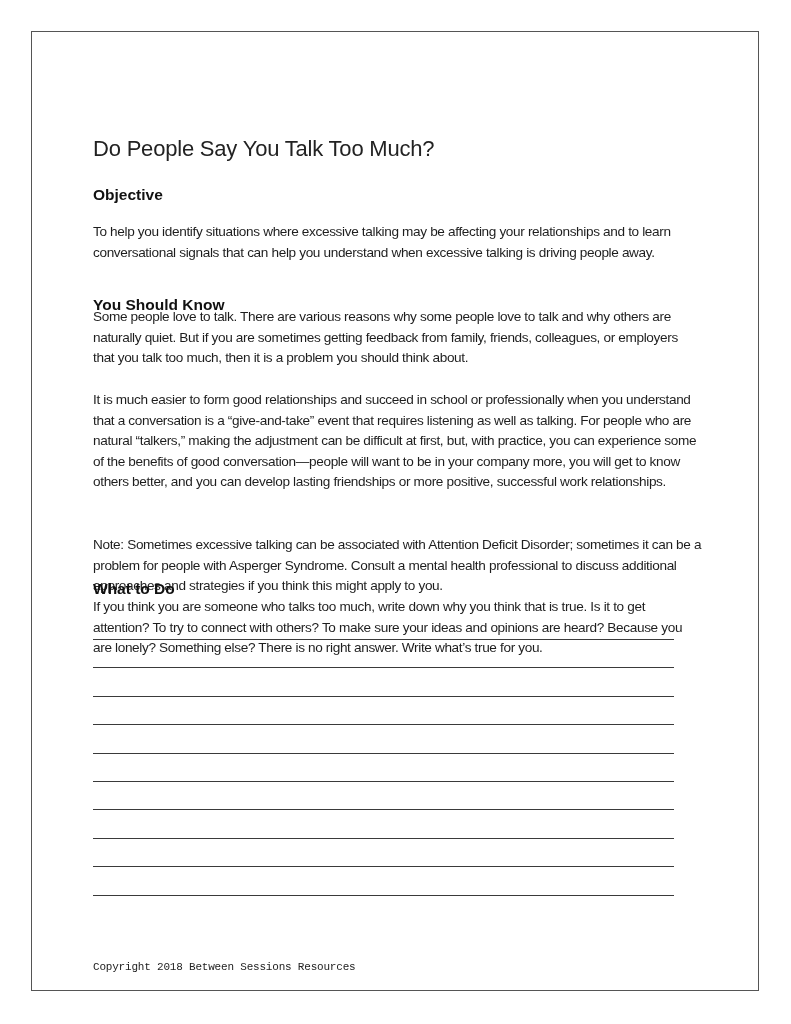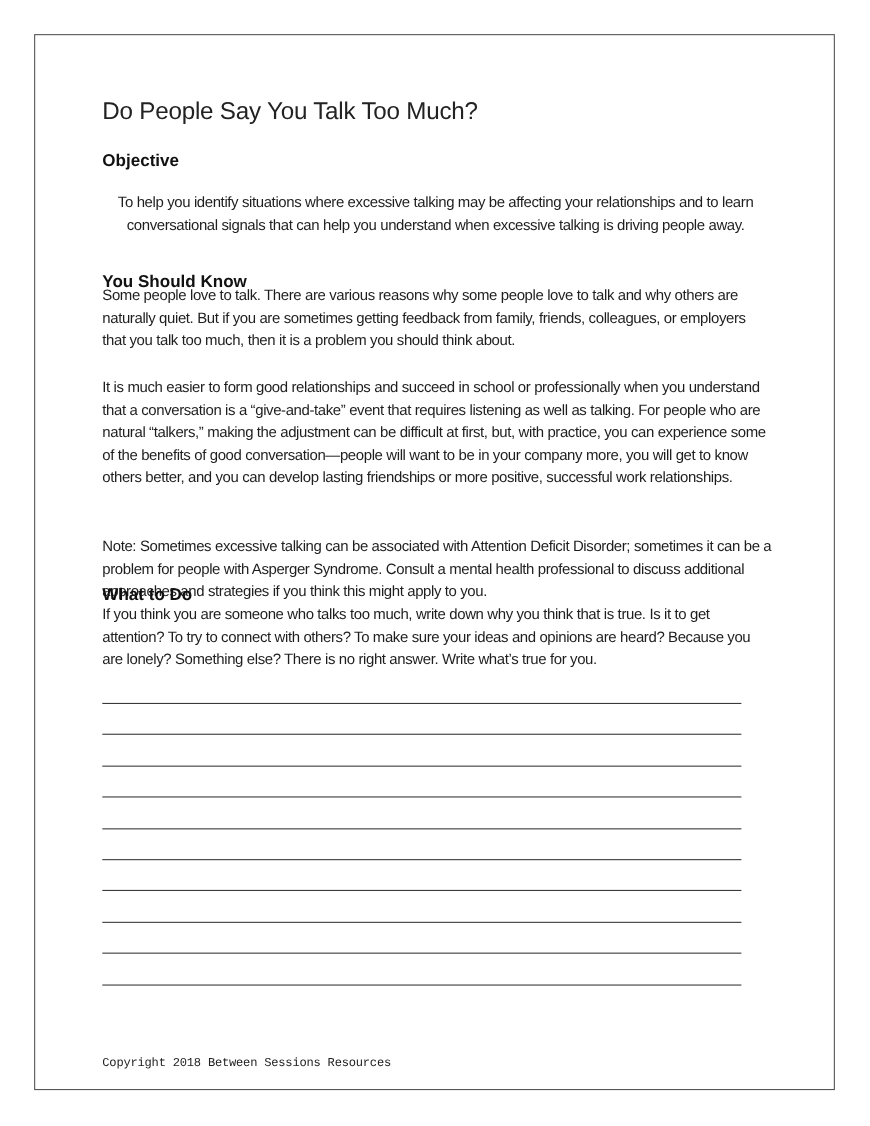--- a/index.html
+++ b/index.html
@@ -4,34 +4,34 @@
   <style>
     html, body { margin: 0; padding: 0; background: #ffffff; }
     body { width: 791px; height: 1024px; position: relative; overflow: hidden;
            font-family: "Liberation Sans", sans-serif; color: #1a1a1a; }
     .frame { position: absolute; left: 31px; top: 31px; width: 728px; height: 960px;
              border: 1.5px solid #555; box-sizing: border-box; }
     .content { position: absolute; left: 93px; top: 88px; width: 620px; }
     .title { font-size: 22px; font-weight: normal; margin: 0; color: #222; letter-spacing: -0.2px; }
     .heading { font-size: 15.5px; font-weight: bold; margin: 0; color: #111; text-align: right; }
     .para { font-size: 13.6px; line-height: 20.6px; margin: 0; color: #1e1e1e; letter-spacing: -0.35px; }
-    .abs { position: absolute; left: 0; }
+    .abs { position: absolute; left: 0; margin-top: 48px; }
     .line { position: absolute; left: 0; width: 581px; height: 0; border-top: 1.2px solid #3a3a3a; }
     .copyright { position: absolute; left: 93px; top: 961px; font-size: 11px; color: #222; letter-spacing: -0.2px; font-family: Liberation Mono, monospace; }
   </style>
 </head>
 <body>
 
 <div class="frame"></div>
 
 <div class="content">
   <h1 class="title abs" style="top:0px;">Do People Say You Talk Too Much?</h1>
 
   <h2 class="heading abs" style="top:50px;">Objective</h2>
-  <p class="para abs" style="top:86px; width:606px;text-align:center;">To help you identify situations where excessive talking may be affecting your relationships and to learn conversational signals that can help you understand when excessive talking is driving people away.</p>
+  <p class="para abs" style="top:86px; width:606px;">To help you identify situations where excessive talking may be affecting your relationships and to learn conversational signals that can help you understand when excessive talking is driving people away.</p>
 
   <h2 class="heading abs" style="top:160px;">You Should Know</h2>
   <p class="para abs" style="top:171px; width:606px;">Some people love to talk. There are various reasons why some people love to talk and why others are naturally quiet. But if you are sometimes getting feedback from family, friends, colleagues, or employers that you talk too much, then it is a problem you should think about.</p>
   <p class="para abs" style="top:254px; width:606px;">It is much easier to form good relationships and succeed in school or professionally when you understand that a conversation is a “give-and-take” event that requires listening as well as talking. For people who are natural “talkers,” making the adjustment can be difficult at first, but, with practice, you can experience some of the benefits of good conversation—people will want to be in your company more, you will get to know others better, and you can develop lasting friendships or more positive, successful work relationships.</p>
   <p class="para abs" style="top:399px; width:612px;">Note: Sometimes excessive talking can be associated with Attention Deficit Disorder; sometimes it can be a problem for people with Asperger Syndrome. Consult a mental health professional to discuss additional approaches and strategies if you think this might apply to you.</p>
 
   <h2 class="heading abs" style="top:444px;">What to Do</h2>
   <p class="para abs" style="top:461px; width:606px;">If you think you are someone who talks too much, write down why you think that is true. Is it to get attention? To try to connect with others? To make sure your ideas and opinions are heard? Because you are lonely? Something else? There is no right answer. Write what’s true for you.</p>
 
   <div id="lines">

